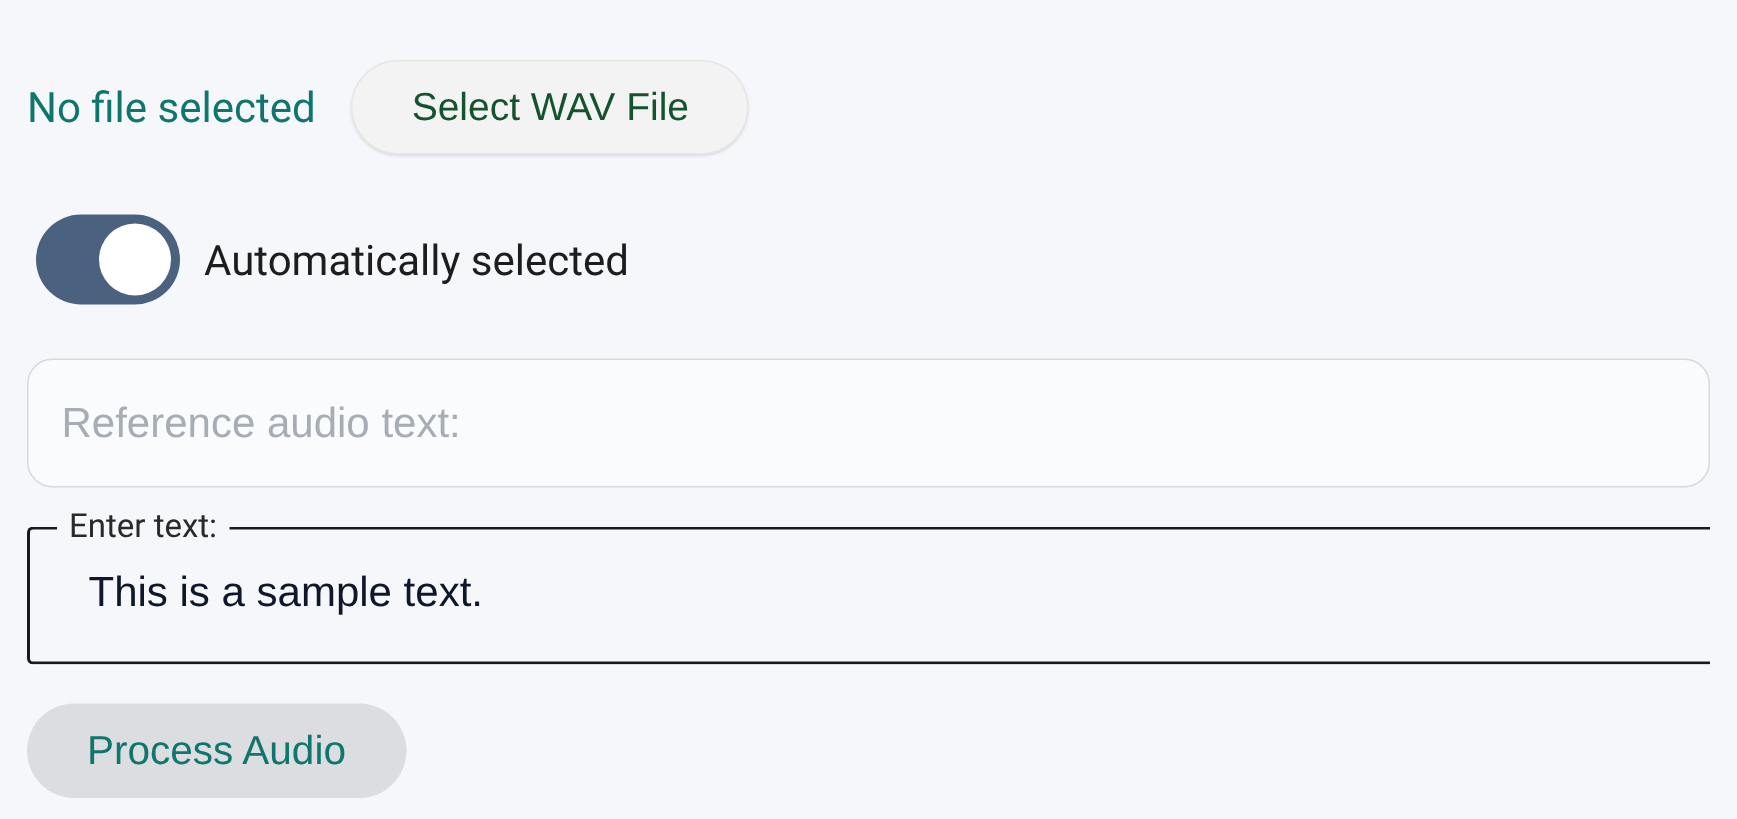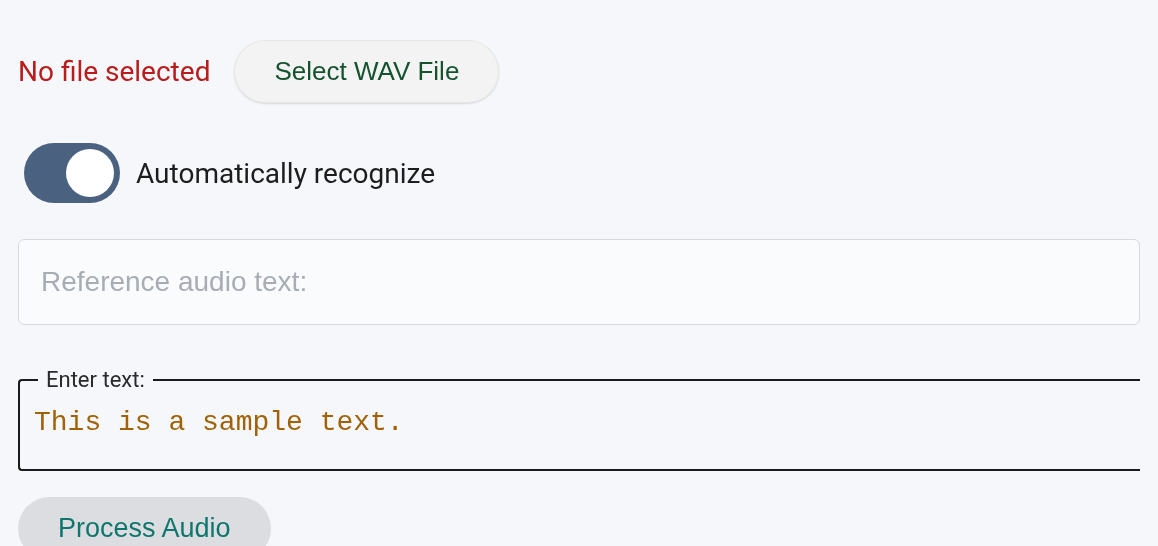--- a/index.html
+++ b/index.html
@@ -17,21 +17,21 @@
       color: #1a1a1a;
     }
     .file-row {
       display: flex;
       align-items: center;
       gap: 24px;
       margin-bottom: 40px;
     }
     .file-status {
       font-size: 28px;
-      color: #b91c1c;
+      color: #0f766e;
     }
     .select-file-btn {
       font-size: 26px;
       color: #14532d;
       background: #f3f3f3;
       border: none;
       border-radius: 999px;
       padding: 16px 40px;
       cursor: pointer;
       box-shadow: 0 1px 2px rgba(0,0,0,0.12), inset 0 0 0 1px rgba(0,0,0,0.05);
@@ -63,57 +63,56 @@
     }
     .toggle-label {
       font-size: 28px;
       color: #1d1d1d;
     }
     .ref-input {
       width: 100%;
       font-size: 28px;
       padding: 26px 22px;
       border: 1px solid #d6d9de;
-      border-radius: 6px;
+      border-radius: 17px;
       background: #fafbfc;
       color: #1d1d1d;
       margin-bottom: 26px;
       outline: none;
     }
     .ref-input::placeholder {
       color: #a7adb5;
     }
     .fieldset {
       position: relative;
       border: 2px solid #1a1a1a;
       border-radius: 4px;
-      padding: 22px 22px 26px 14px;
+      padding: 22px 22px 26px 39px;
       margin-bottom: 26px;
       border-right: none;
       border-top-right-radius: 0;
       border-bottom-right-radius: 0;
-      margin-top: 28px;
     }
     .fieldset-legend {
       position: absolute;
       top: -14px;
       left: 18px;
       background: #f5f7fb;
       padding: 0 8px;
       font-size: 22px;
       color: #2a2a2a;
     }
     .enter-text-input {
       width: 100%;
       border: none;
       background: transparent;
       font-size: 28px;
-      color: #a16207;
+      color: #0f172a;
       outline: none;
-      font-family: Liberation Mono, monospace;
+      font-family: Liberation Sans, sans-serif;
       resize: none;
       height: 40px;
       line-height: 40px;
     }
     .process-btn {
       font-size: 27px;
       color: #0f766e;
       background: #dcdde0;
       border: none;
       border-radius: 999px;
@@ -128,21 +127,21 @@
 
 <div class="file-row">
   <span class="file-status">No file selected</span>
   <button class="select-file-btn">Select WAV File</button>
 </div>
 
 <div class="toggle-row">
   <div class="toggle">
     <div class="toggle-knob"></div>
   </div>
-  <span class="toggle-label">Automatically recognize</span>
+  <span class="toggle-label">Automatically selected</span>
 </div>
 
 <input type="text" class="ref-input" placeholder="Reference audio text:" style="">
 
 <div class="fieldset">
   <span class="fieldset-legend">Enter text:</span>
   <input type="text" class="enter-text-input" value="This is a sample text." style="">
 </div>
 
 <button class="process-btn" disabled="">Process Audio</button>

